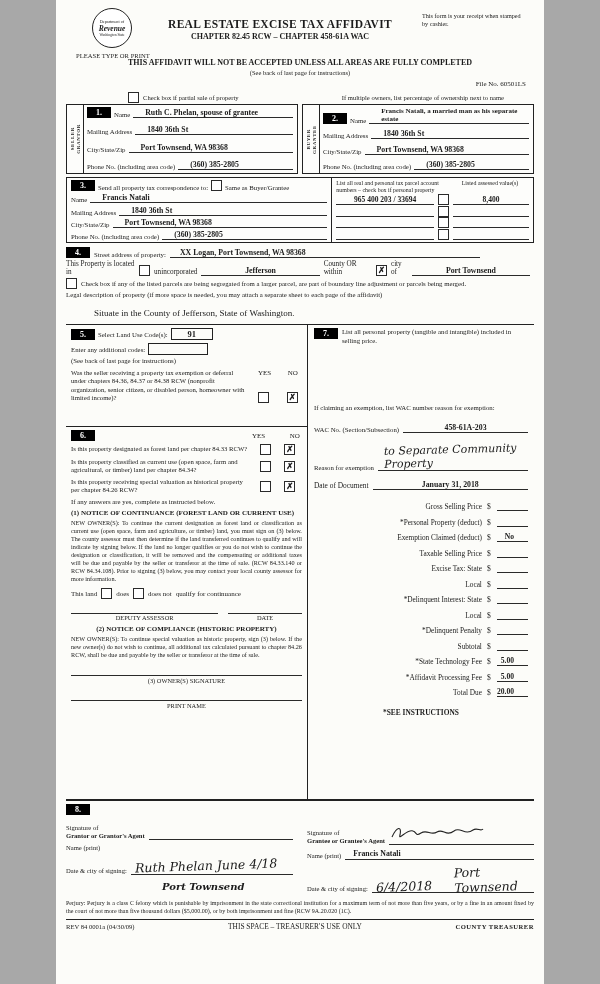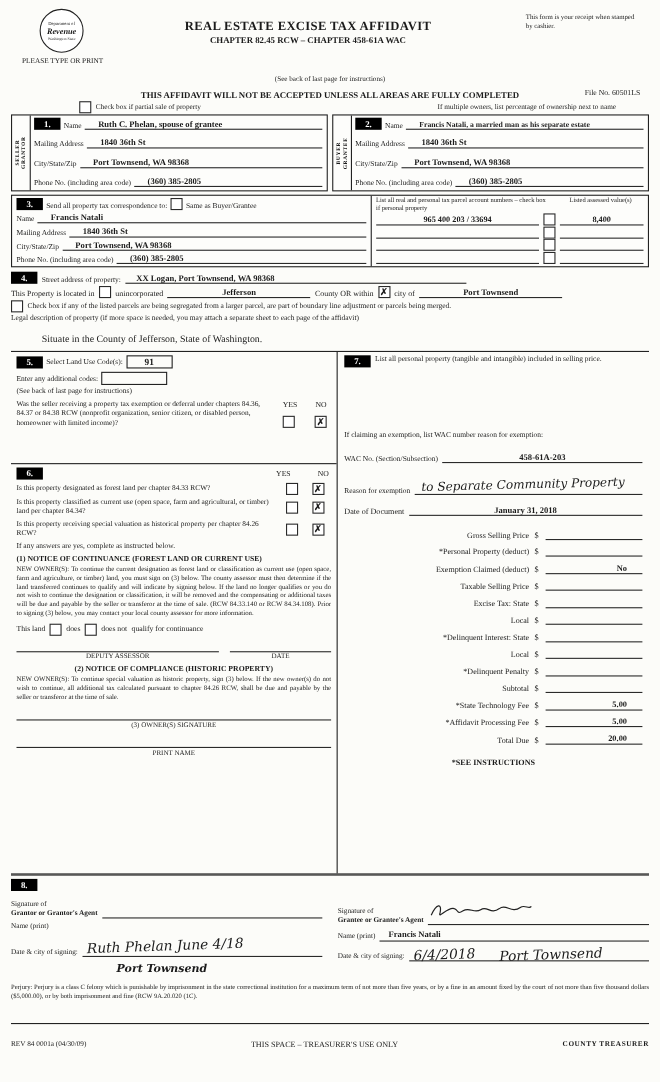--- a/index.html
+++ b/index.html
@@ -1,35 +1,35 @@
 <!DOCTYPE html>
 <html><head>
 <meta charset="utf-8">
 <style>
   html,body{margin:0;padding:0;}
   body{background:#a8a8a8;font-family:"Liberation Serif",serif;}
-  .page{width:600px;height:984px;background:#fcfcf9;margin:0 auto;position:relative;color:#1b1b1b;overflow:hidden;padding:4px 10px;box-sizing:border-box;}
+  .page{width:488px;height:984px;background:#fcfcf9;margin:0 auto;position:relative;color:#1b1b1b;overflow:hidden;padding:4px 10px;box-sizing:border-box;}
   .b{font-weight:bold;}
   .u{border-bottom:1px solid #2a2a2a;}
   .lbl{font-size:6.8px;white-space:nowrap;}
   .val{font-weight:bold;font-size:7.8px;}
   .cb{display:inline-flex;width:9px;height:9px;border:1px solid #2a2a2a;align-items:center;justify-content:center;font-size:8.5px;font-weight:bold;line-height:1;vertical-align:-1px;flex:0 0 auto;background:#fff;}
   .badge{background:#000;color:#fff;font-weight:bold;font-size:8px;line-height:11px;padding:0 9px;display:inline-block;flex:0 0 auto;}
   
   .hdr{position:relative;height:88px;}
   .seal{position:absolute;left:26px;top:4px;width:38px;height:38px;border:1.5px solid #222;border-radius:50%;display:flex;flex-direction:column;align-items:center;justify-content:center;text-align:center;background:#fff;}
   .seal .s1{font-size:4.2px;}
   .seal .s2{font-size:7.5px;font-weight:bold;font-style:italic;}
   .seal .s3{font-size:3.6px;}
   .please{position:absolute;left:10px;top:48px;font-size:6.6px;}
   .titleblock{position:absolute;left:90px;right:130px;top:14px;text-align:center;}
   .title{font-size:11.5px;font-weight:bold;letter-spacing:.3px;}
   .chapter{font-size:8px;font-weight:bold;margin-top:2px;}
   .receipt{position:absolute;right:6px;top:8px;width:106px;font-size:6.2px;line-height:1.25;}
-  .warning{position:absolute;left:0;right:0;top:54px;text-align:center;font-weight:bold;font-size:8px;margin-top:24px;}
+  .warning{position:absolute;left:0;right:0;top:54px;text-align:center;font-weight:bold;font-size:8px;}
   .seeback{position:absolute;left:0;right:0;top:65px;text-align:center;font-size:6.5px;}
   .fileno{position:absolute;right:8px;top:76px;font-size:7px;}
   .partialrow{display:flex;justify-content:space-between;align-items:center;padding:0 30px 1px 62px;font-size:6.6px;height:11px;}
   .partialrow .left{display:flex;gap:4px;align-items:center;}
   
   .parties{display:flex;gap:4px;}
   .pbox{flex:1;border:1px solid #222;height:68px;display:flex;background:#fdfdfb;}
   .vlab{width:16px;border-right:1px solid #222;display:flex;align-items:center;justify-content:center;gap:1px;}
   .vlab span{writing-mode:vertical-rl;transform:rotate(180deg);font-size:5px;letter-spacing:.6px;font-weight:bold;}
   .pfields{flex:1;display:flex;flex-direction:column;justify-content:space-between;padding:2px 4px 3px 3px;}
@@ -93,21 +93,21 @@
   
   .sec8{border-top:1px solid #222;margin-top:0;padding-top:3px;}
   .certrow{display:flex;align-items:center;gap:8px;}
   .cert{flex:1;text-align:center;font-weight:bold;font-size:8px;}
   .siggrid{display:flex;gap:14px;margin-top:5px;}
   .sigcol{flex:1;}
   .sigrow{display:flex;align-items:flex-end;gap:4px;margin-top:4px;}
   .sigrow .u{flex:1;min-height:10px;}
   .siglbl2{font-size:6.6px;line-height:1.2;}
   .perjury{font-size:6px;line-height:1.3;text-align:justify;margin-top:6px;}
-  .footer{display:flex;justify-content:space-between;align-items:center;border-top:1px solid #222;margin-top:20px;padding-top:14px;font-size:6.6px;}
+  .footer{display:flex;justify-content:space-between;align-items:center;border-top:1px solid #222;margin-top:4px;padding-top:2px;font-size:6.6px;}
   .footer .mid{font-size:7.4px;}
   .footer .right{font-weight:bold;letter-spacing:.5px;}
 </style>
 </head>
 <body>
 
 <div class="page">
 
   <div class="hdr">
     <div class="seal">

